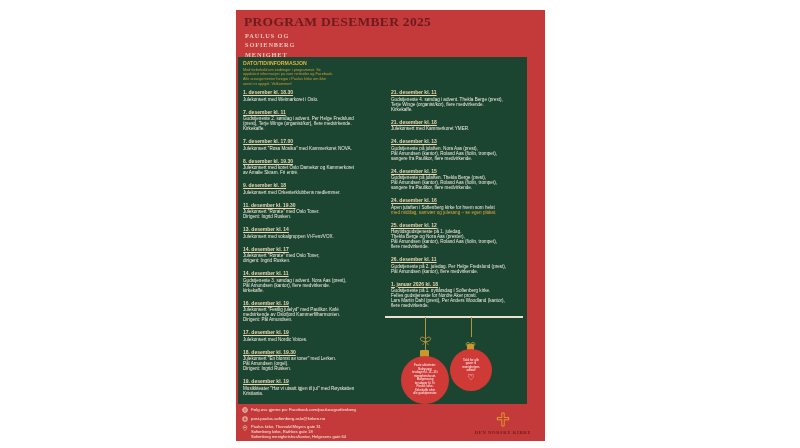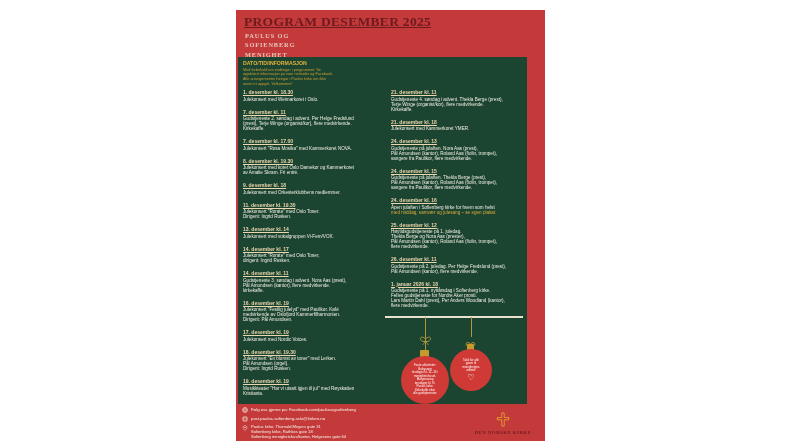--- a/index.html
+++ b/index.html
@@ -1,20 +1,20 @@
 <!DOCTYPE html>
 <html><head>
 <meta charset="utf-8">
 <style>
   html,body{margin:0;padding:0;}
   body{width:800px;height:448px;background:#ffffff;position:relative;overflow:hidden;
        font-family:"Liberation Sans",sans-serif;}
   .poster{position:absolute;left:236px;top:10px;width:309px;height:431px;background:#c43a3a;}
   .poster-title{position:absolute;left:8px;top:4px;font-family:"Liberation Serif",serif;
-       font-weight:bold;font-size:13.5px;color:#6e1a1e;letter-spacing:.3px;white-space:nowrap;text-decoration:underline;}
+       font-weight:bold;font-size:13.5px;color:#6e1a1e;letter-spacing:.3px;white-space:nowrap;}
   .subtitle{position:absolute;left:9px;top:21px;}
   .subtitle-line{font-family:"Liberation Serif",serif;font-weight:bold;font-size:6.3px;
        color:#eac9bc;letter-spacing:.9px;line-height:9.4px;white-space:nowrap;}
   .green-panel{position:absolute;left:2px;top:47px;width:289px;height:347px;
        background:#1c4531;overflow:hidden;}
   .info-block{position:absolute;left:5px;top:3px;width:180px;}
   .info-heading{font-size:5.2px;font-weight:bold;color:#e2b23c;margin-bottom:1.5px;white-space:nowrap;}
   .info-line{font-size:3.8px;color:#c89c33;line-height:4.7px;white-space:nowrap;}
   .columns{position:absolute;left:5px;top:32px;display:flex;}
   .col-left{width:146px;margin-right:2px;}

